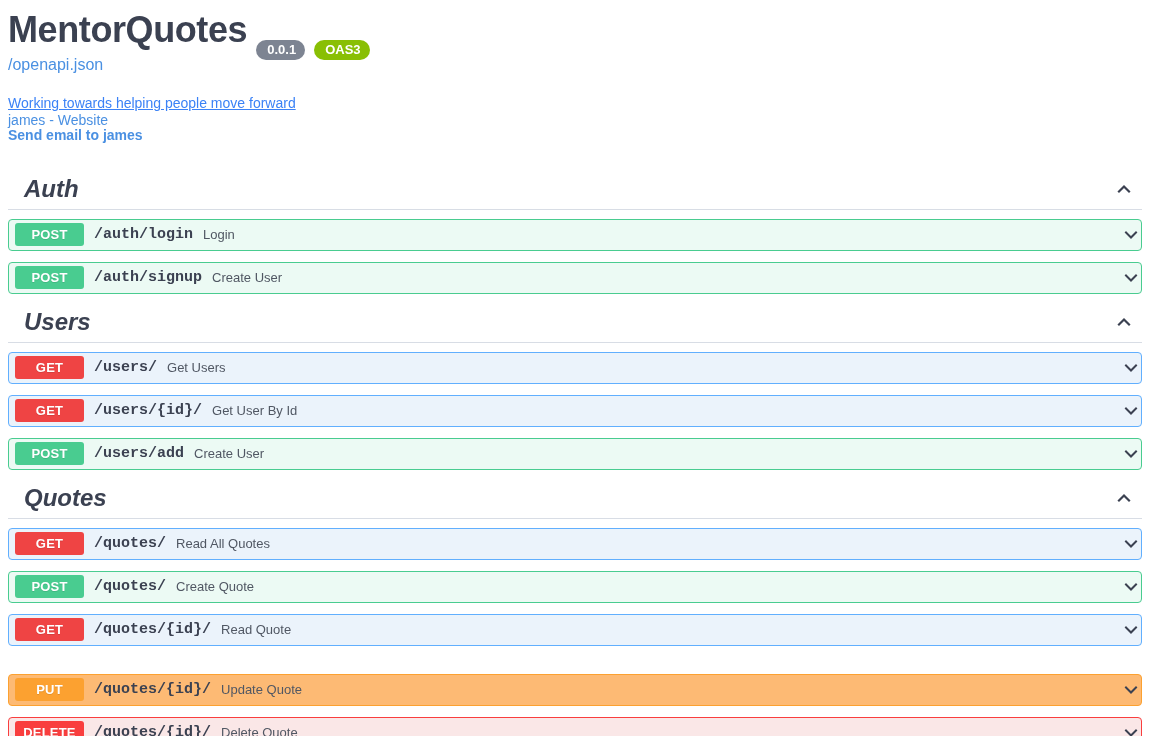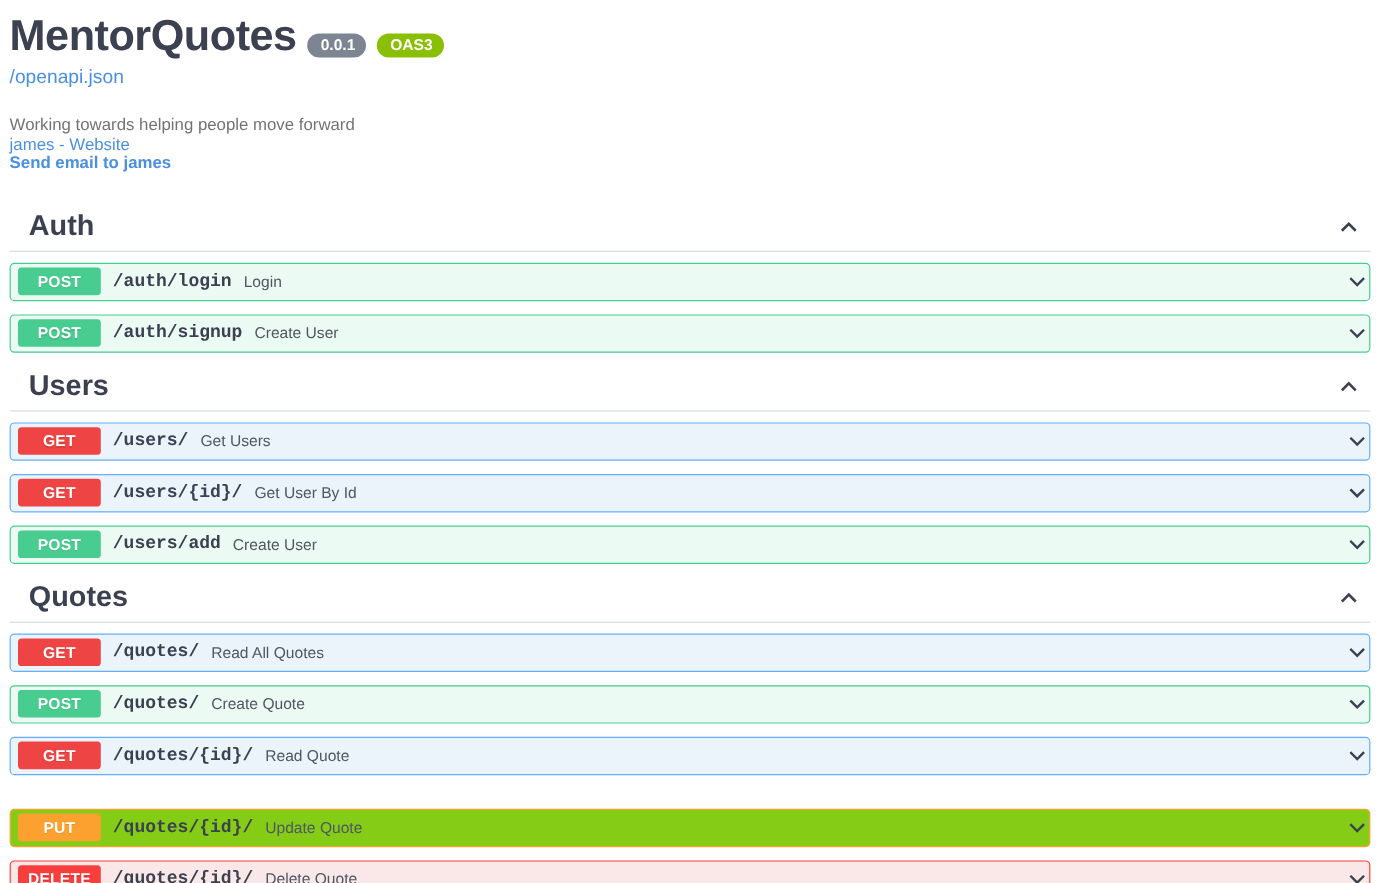--- a/index.html
+++ b/index.html
@@ -32,38 +32,39 @@
 
   .pill {
     display: inline-block;
     font-size: 13px;
     font-weight: bold;
     color: #ffffff;
     border-radius: 57px;
     padding: 3px 9px 4px 11px;
     line-height: 1;
     position: relative;
-    top: 8px;
+    top: 20px;
   }
   .pill.version { background: #7d8492; }
   .pill.oas     { background: #89bf04; }
 
   .url-link {
     display: block;
     margin-top: 6px;
     font-size: 16px;
     color: #4a90e2;
     font-family: "Liberation Sans", sans-serif;
     text-decoration: none;
   }
 
   .description {
     margin-top: 21px;
     font-size: 14px;
-    color: #737373;
+    color: #3b82f6;
+    text-decoration: underline;
   }
 
   .contact-links { margin-top: 2px; }
   .contact-links a {
     display: block;
     font-size: 14px;
     color: #4a90e2;
     text-decoration: none;
     line-height: 15px;
   }
@@ -81,20 +82,21 @@
     cursor: pointer;
     border-bottom: 1px solid #d8dde5;
     margin: 0 8px;
   }
 
   .tag-title {
     font-size: 24px;
     font-weight: bold;
     color: #3b4151;
     line-height: 1;
+    font-style: italic;
   }
 
   .chev {
     width: 20px;
     height: 20px;
     flex: 0 0 20px;
     display: flex;
     align-items: center;
     justify-content: center;
   }
@@ -159,21 +161,21 @@
     justify-content: center;
   }
 
   
   .op.get    { background: #ebf3fb; border-color: #61affe; }
   .op.get    .method { background: #ef4444; }
 
   .op.post   { background: #ecfaf4; border-color: #49cc90; }
   .op.post   .method { background: #49cc90; }
 
-  .op.put    { background: #84cc16; border-color: #fca130; margin-top: 28px; }
+  .op.put    { background: #fdba74; border-color: #fca130; margin-top: 28px; }
   .op.put    .method { background: #fca130; }
 
   .op.delete { background: #fae7e7; border-color: #f93e3e; }
   .op.delete .method { background: #f93e3e; }
 </style>
 </head>
 <body>
 
 <div class="info-block">
   <div class="title-row">

